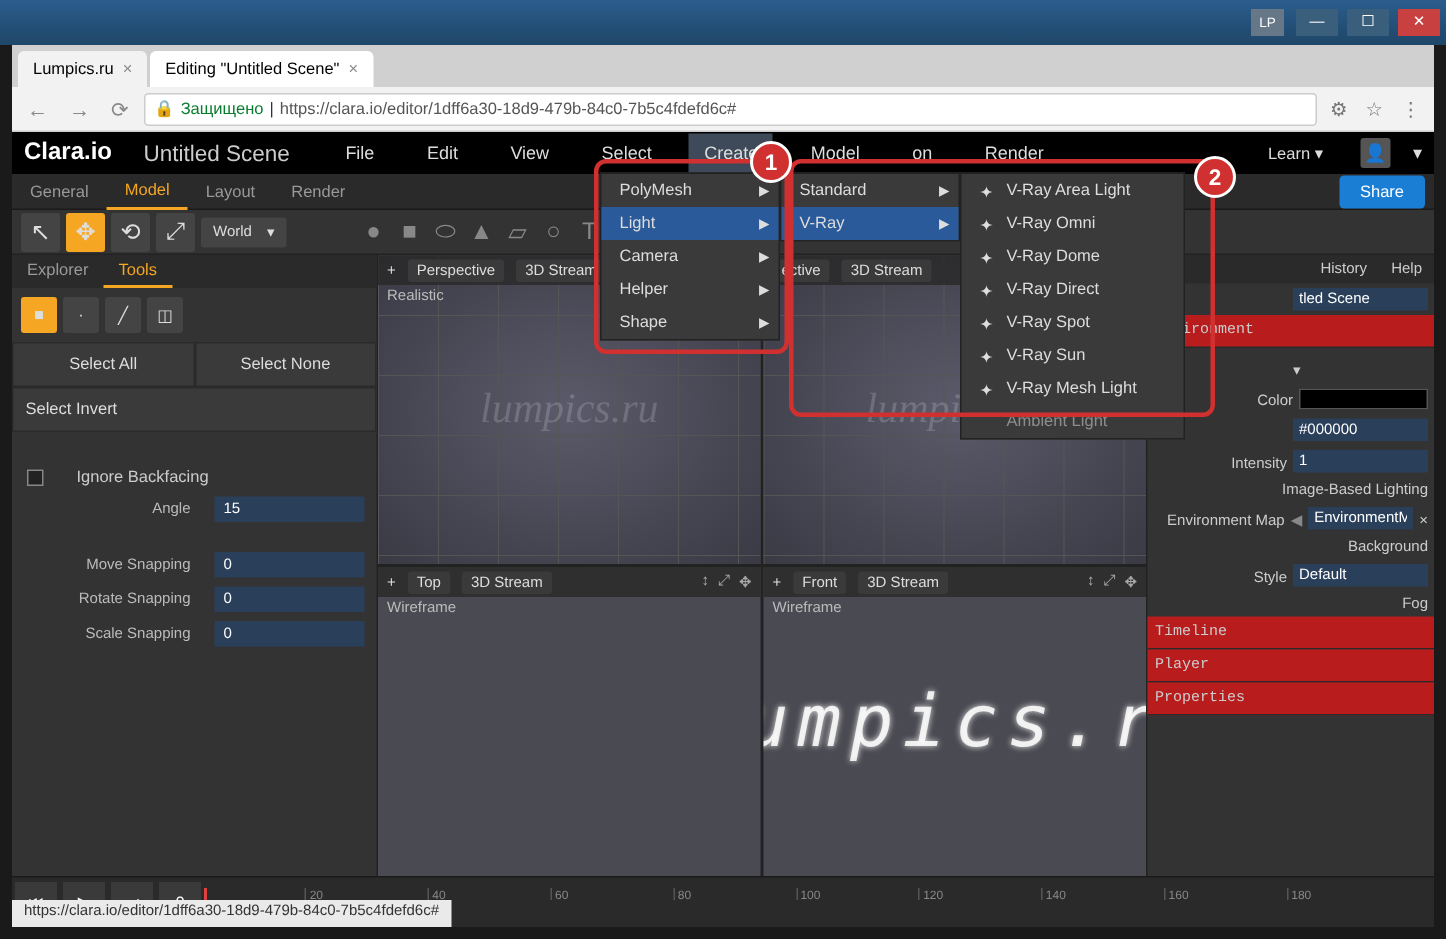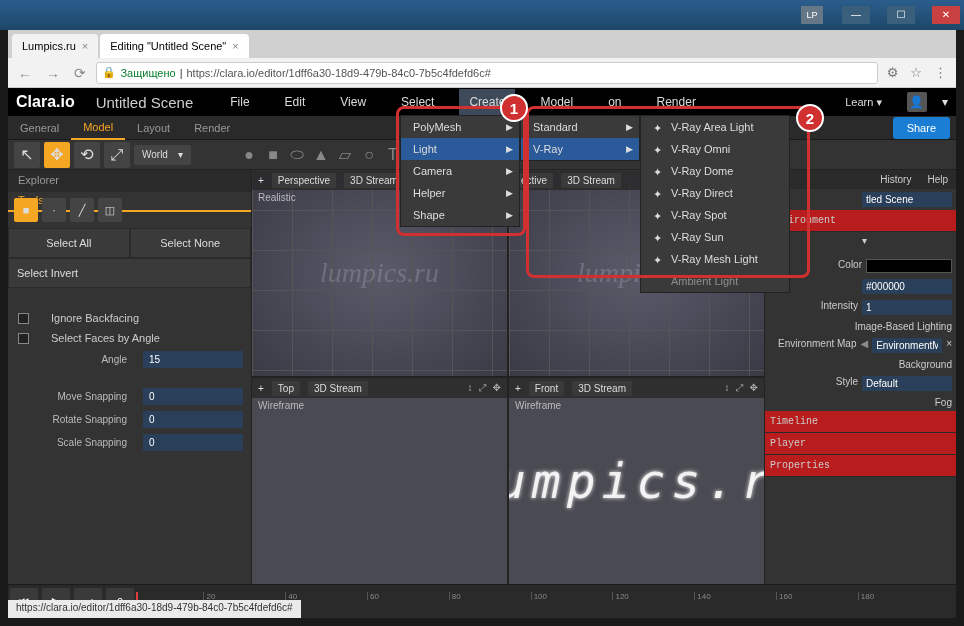--- a/index.html
+++ b/index.html
@@ -1,17 +1,17 @@
 <!DOCTYPE html>
 <html><head>
 <meta charset="utf-8">
 <style>
 * { box-sizing: border-box; margin: 0; padding: 0; font-family: Arial, sans-serif; }
 body { background: #1a1a1a; width: 964px; height: 626px; overflow: hidden; position: relative; }
-.win-title { position: absolute; top: 0; left: 0; right: 0; height: 30px; background: linear-gradient(#2b5d8c, #1e4668); display: flex; justify-content: flex-end; align-items: center; gap: 17px; padding-right: 4px; }
+.win-title { position: absolute; top: 0; left: 0; right: 0; height: 30px; background: linear-gradient(#2b5d8c, #1e4668); display: flex; justify-content: flex-end; align-items: center; gap: 6px; padding-right: 4px; }
 .win-btn { width: 28px; height: 18px; background: #3a5f7d; color: #fff; font-size: 10px; text-align: center; line-height: 18px; cursor: pointer; }
 .win-close { background: #c94040; }
 .win-lp { width: 22px; height: 18px; background: #678; color: #fff; font-size: 9px; text-align: center; line-height: 18px; margin-right: 2px; }
 
 .chrome { position: absolute; top: 30px; left: 8px; right: 8px; bottom: 8px; background: #fff; display: flex; flex-direction: column; }
 .tab-bar { height: 28px; background: #d0d0d0; display: flex; align-items: flex-end; padding-left: 4px; }
 .tab { height: 24px; background: #f2f2f2; border-radius: 4px 4px 0 0; padding: 0 10px; display: flex; align-items: center; font-size: 11px; margin-right: 2px; gap: 6px; }
 .tab.active { background: #fff; }
 .tab-x { color: #888; cursor: pointer; }
 .addr-bar { height: 30px; background: #f2f2f2; border-bottom: 1px solid #ccc; display: flex; align-items: center; padding: 0 6px; gap: 6px; }
@@ -38,21 +38,21 @@
 .share-btn { background: #1a7fd4; color: #fff; padding: 5px 14px; border-radius: 3px; font-size: 11px; margin-right: 6px; margin-left: auto; cursor: pointer; }
 
 .tool-row { height: 30px; background: #333; display: flex; align-items: center; padding: 0 6px; gap: 4px; border-bottom: 1px solid #222; }
 .tool-sq { width: 26px; height: 26px; background: #444; display: flex; align-items: center; justify-content: center; cursor: pointer; border-radius: 2px; }
 .tool-sq.active { background: #f5a623; }
 .dd { background: #444; height: 20px; padding: 0 8px; font-size: 10px; border-radius: 2px; display: flex; align-items: center; gap: 10px; }
 .prim-icon { width: 20px; height: 20px; color: #888; display: flex; align-items: center; justify-content: center; }
 
 .main-area { flex: 1; display: flex; }
 .left-panel { width: 244px; background: #333; border-right: 1px solid #222; display: flex; flex-direction: column; font-size: 11px; }
-.lp-tabs { height: 22px; display: flex; background: #2a2a2a; flex-direction: column; }
+.lp-tabs { height: 22px; display: flex; background: #2a2a2a; }
 .lp-tab { padding: 4px 10px; color: #999; cursor: pointer; }
 .lp-tab.active { color: #f5a623; border-bottom: 2px solid #f5a623; }
 .lp-tools { padding: 6px; display: flex; gap: 4px; }
 .lp-btn { background: #444; padding: 6px; border-radius: 2px; cursor: pointer; width: 24px; height: 24px; display: flex; align-items: center; justify-content: center; }
 .lp-btn.active { background: #f5a623; }
 .sel-btns { display: flex; }
 .sel-btn { flex: 1; padding: 8px; text-align: center; background: #3a3a3a; border: 1px solid #2a2a2a; cursor: pointer; }
 .sel-row { padding: 8px; background: #3a3a3a; border: 1px solid #2a2a2a; cursor: pointer; }
 .chk-row { display: flex; align-items: center; gap: 22px; padding: 4px 10px; color: #ccc; }
 .chk { width: 11px; height: 11px; border: 1px solid #888; background: #222; }
@@ -66,21 +66,21 @@
 .vp-h-item { padding: 2px 6px; background: #3a3a3a; border-radius: 2px; }
 .vp-h-icons { margin-left: auto; display: flex; gap: 6px; color: #aaa; }
 .vp-mode { position: absolute; top: 22px; left: 6px; font-size: 10px; color: #bbb; z-index: 2; }
 .vp-grid { position: absolute; inset: 0; background: linear-gradient(#555 1px, transparent 1px) 0 0/40px 40px, linear-gradient(90deg, #555 1px, transparent 1px) 0 0/40px 40px, radial-gradient(ellipse at center, #5a5a6a, #3a3a45); perspective: 400px; }
 .vp-watermark { position: absolute; top: 50%; left: 50%; transform: translate(-50%,-50%); font-size: 28px; color: rgba(200,200,210,.25); font-style: italic; pointer-events: none; font-family: Georgia, serif; }
 .vp-watermark.big { font-size: 48px; color: rgba(255,255,255,.85); letter-spacing: 6px; font-family: monospace; filter: drop-shadow(0 0 2px #fff); }
 
 .right-panel { width: 192px; background: #333; border-left: 1px solid #222; font-size: 10px; color: #ccc; }
 .rp-tabs { display: flex; background: #2a2a2a; font-size: 10px; }
 .rp-tab { padding: 4px 8px; cursor: pointer; }
-.rp-row { display: flex; align-items: flex-start; padding: 3px 4px; gap: 4px; }
+.rp-row { display: flex; align-items: flex-end; padding: 3px 4px; gap: 4px; }
 .rp-label { flex: 1; text-align: right; font-size: 10px; }
 .rp-input { background: #2a3f5a; border: none; color: #fff; padding: 2px 4px; width: 90px; font-size: 10px; }
 .rp-section { padding: 5px; background: #b91c1c; border-bottom: 1px solid #2a2a2a; text-align: left; cursor: pointer; font-family: Liberation Mono, monospace; }
 .swatch { width: 86px; height: 14px; background: #000; border: 1px solid #555; }
 
 .timeline { height: 34px; background: #2a2a2a; display: flex; align-items: center; border-top: 1px solid #1a1a1a; }
 .tl-btn { width: 28px; height: 28px; background: #3a3a3a; margin: 0 2px; display: flex; align-items: center; justify-content: center; cursor: pointer; color: #fff; font-size: 11px; }
 .tl-marker { width: 2px; height: 20px; background: #e04040; }
 .tl-ticks { flex: 1; height: 20px; position: relative; color: #888; font-size: 8px; }
 .tl-tick { position: absolute; top: 0; border-left: 1px solid #555; height: 8px; padding-left: 2px; }
@@ -192,24 +192,20 @@
         <div class="sel-btns">
           <div class="sel-btn">Select All</div>
           <div class="sel-btn">Select None</div>
         </div>
         <div class="sel-row">Select Invert</div>
         <div style="height:20px"></div>
         <div class="chk-row">
             <span class="chk"></span>
             <span>Ignore Backfacing</span>
           </div>
-        <div class="chk-row">
-            <span class="chk"></span>
-            <span>Select Faces by Angle</span>
-          </div>
         <div class="field-row">
             <span class="field-label">Angle</span>
             <input class="field-input" value="15" style="">
           </div>
         <div style="height:14px"></div>
         <div class="field-row">
             <span class="field-label">Move Snapping</span>
             <input class="field-input" value="0" style="">
           </div>
         <div class="field-row">

